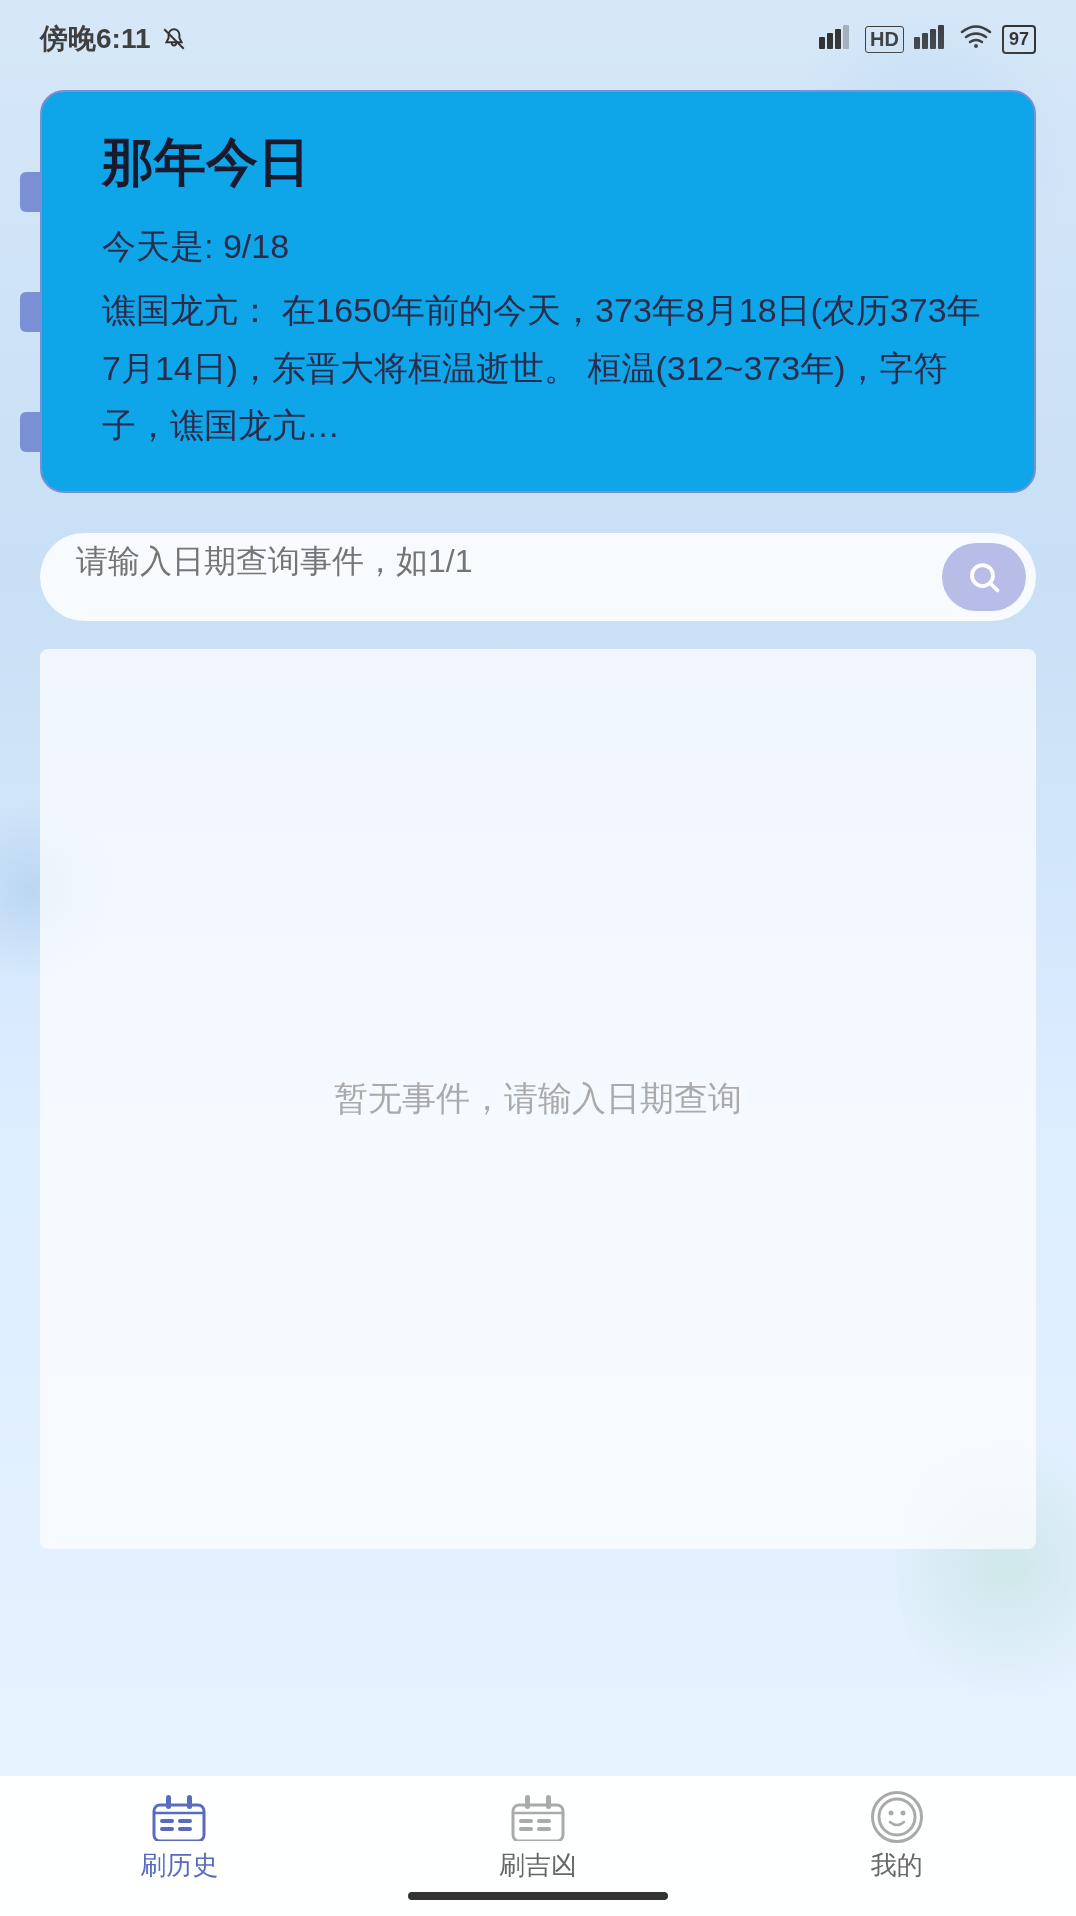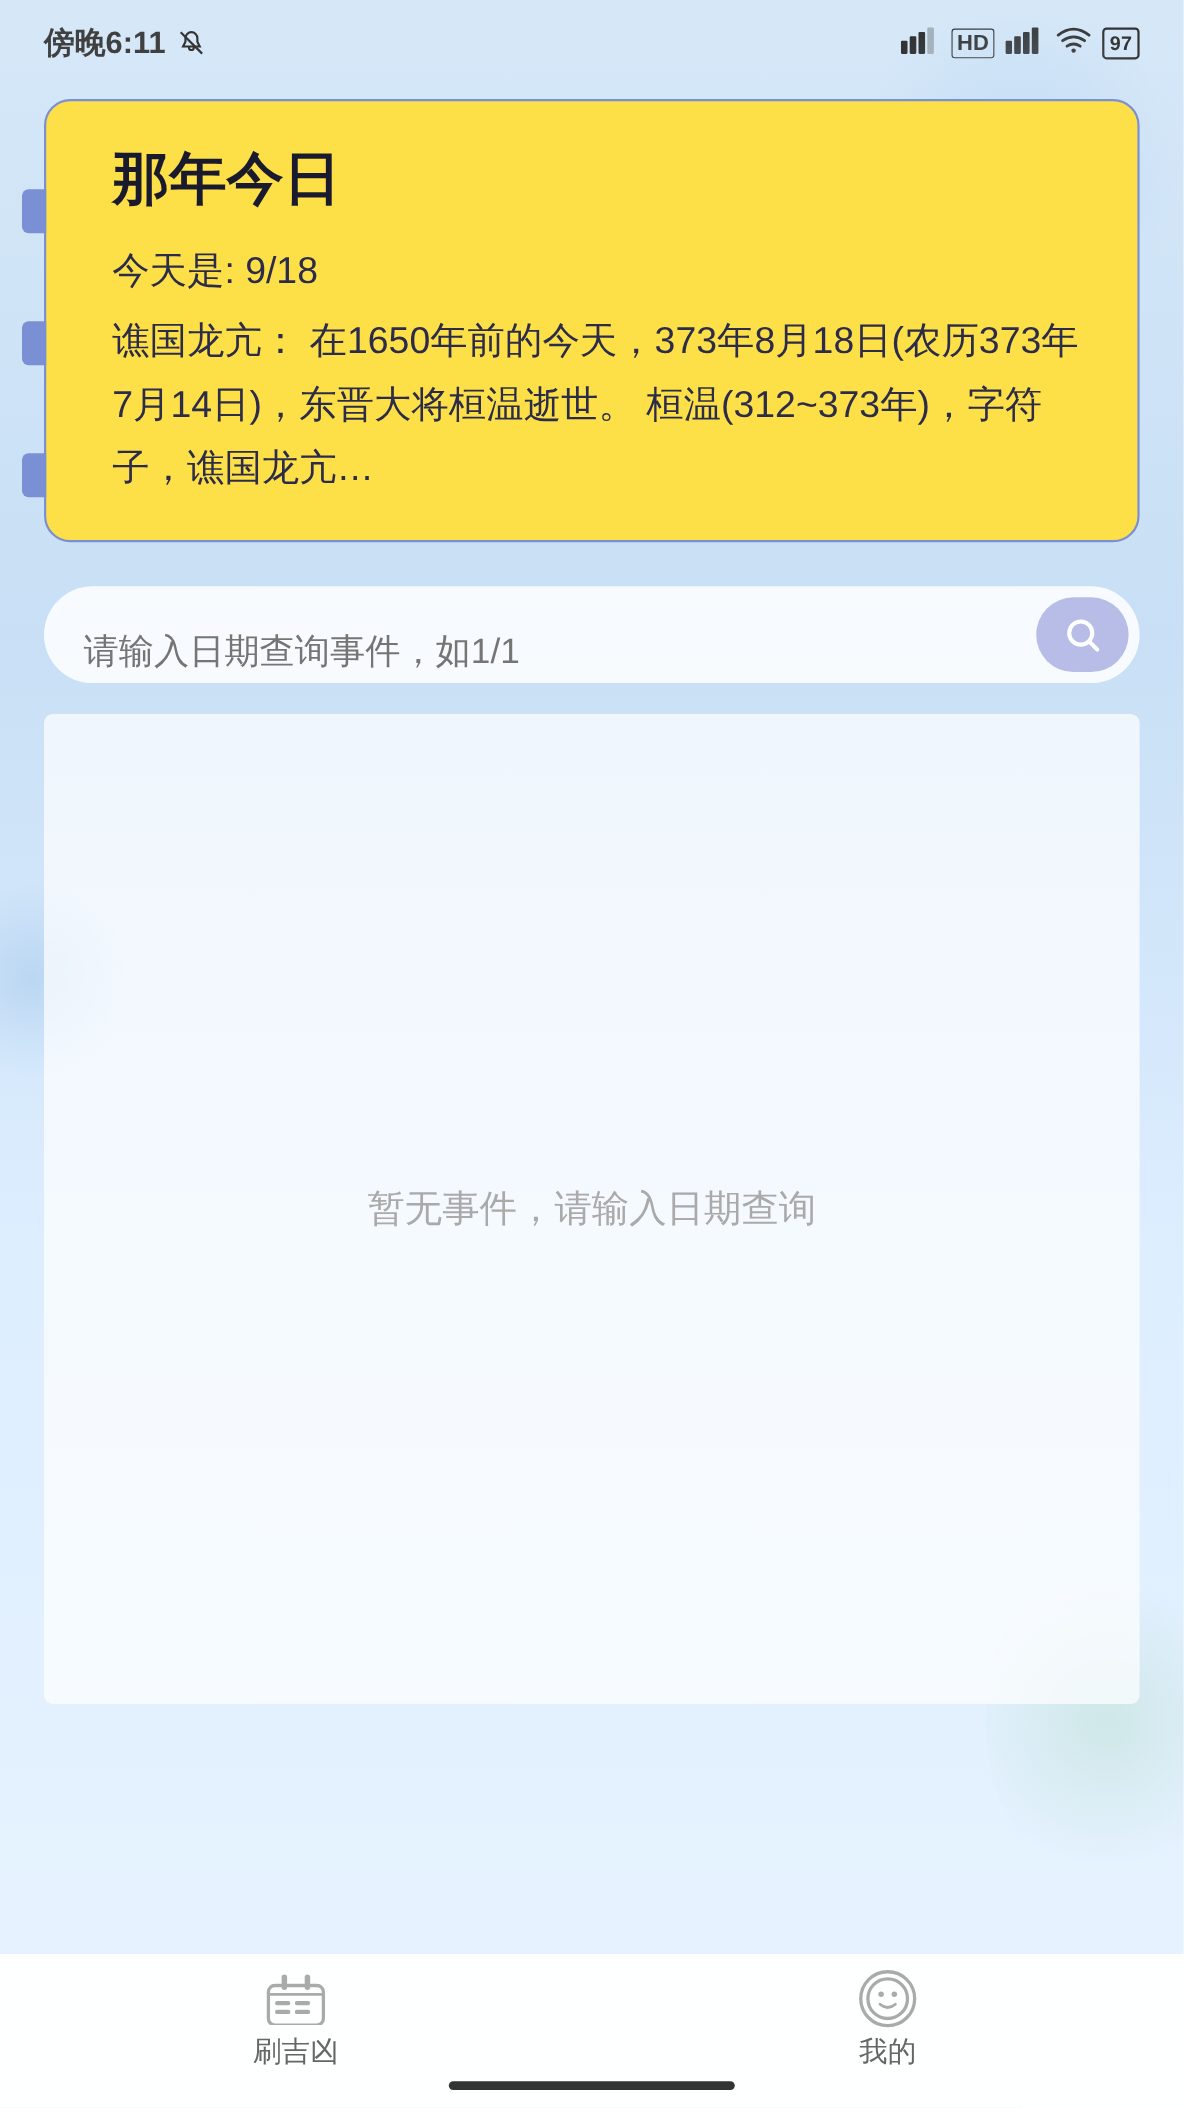--- a/index.html
+++ b/index.html
@@ -79,21 +79,21 @@
 
     
     .main-content {
       padding: 20px 40px 0 40px;
       position: relative;
       z-index: 1;
     }
 
     
     .today-card {
-      background: #fde047;
+      background: #0ea5e9;
       border-radius: 24px;
       padding: 36px 44px 36px 60px;
       position: relative;
       border: 2.5px solid #7b8fd4;
       margin-bottom: 40px;
     }
 
     .card-handle {
       position: absolute;
       left: -22px;
@@ -132,21 +132,21 @@
 
     
     .search-area {
       margin-bottom: 28px;
     }
 
     .search-bar {
       background: rgba(255,255,255,0.85);
       border-radius: 50px;
       display: flex;
-      align-items: flex-end;
+      align-items: flex-start;
       padding: 10px 10px 10px 36px;
       height: 88px;
       gap: 12px;
     }
 
     .search-input {
       flex: 1;
       border: none;
       background: transparent;
       font-size: 32px;
@@ -328,20 +328,37 @@
   </div>
 
   <div class="result-panel">
     <div class="empty-text">暂无事件，请输入日期查询</div>
   </div>
 
 </div>
 
 <div class="bottom-nav">
 
+  <div class="nav-item active">
+    <div class="nav-icon">
+      <svg width="58" height="48" viewBox="0 0 58 48" fill="none">
+
+        <rect x="4" y="12" width="50" height="36" rx="6" stroke="#5a6bbf" stroke-width="3" fill="none"></rect>
+        <line x1="4" y1="20" x2="54" y2="20" stroke="#5a6bbf" stroke-width="2.5"></line>
+        <rect x="16" y="2" width="5" height="14" rx="2.5" fill="#5a6bbf"></rect>
+        <rect x="37" y="2" width="5" height="14" rx="2.5" fill="#5a6bbf"></rect>
+
+        <rect x="10" y="26" width="14" height="4" rx="2" fill="#5a6bbf"></rect>
+        <rect x="28" y="26" width="14" height="4" rx="2" fill="#5a6bbf"></rect>
+        <rect x="10" y="34" width="14" height="4" rx="2" fill="#5a6bbf"></rect>
+        <rect x="28" y="34" width="14" height="4" rx="2" fill="#5a6bbf"></rect>
+      </svg>
+    </div>
+    <span class="nav-label">刷历史</span>
+  </div>
 
   <div class="nav-item">
     <div class="nav-icon">
       <svg width="58" height="48" viewBox="0 0 58 48" fill="none">
         <rect x="4" y="12" width="50" height="36" rx="6" stroke="#aaa" stroke-width="3" fill="none"></rect>
         <line x1="4" y1="20" x2="54" y2="20" stroke="#aaa" stroke-width="2.5"></line>
         <rect x="16" y="2" width="5" height="14" rx="2.5" fill="#aaa"></rect>
         <rect x="37" y="2" width="5" height="14" rx="2.5" fill="#aaa"></rect>
         <rect x="10" y="26" width="14" height="4" rx="2" fill="#aaa"></rect>
         <rect x="28" y="26" width="14" height="4" rx="2" fill="#aaa"></rect>

